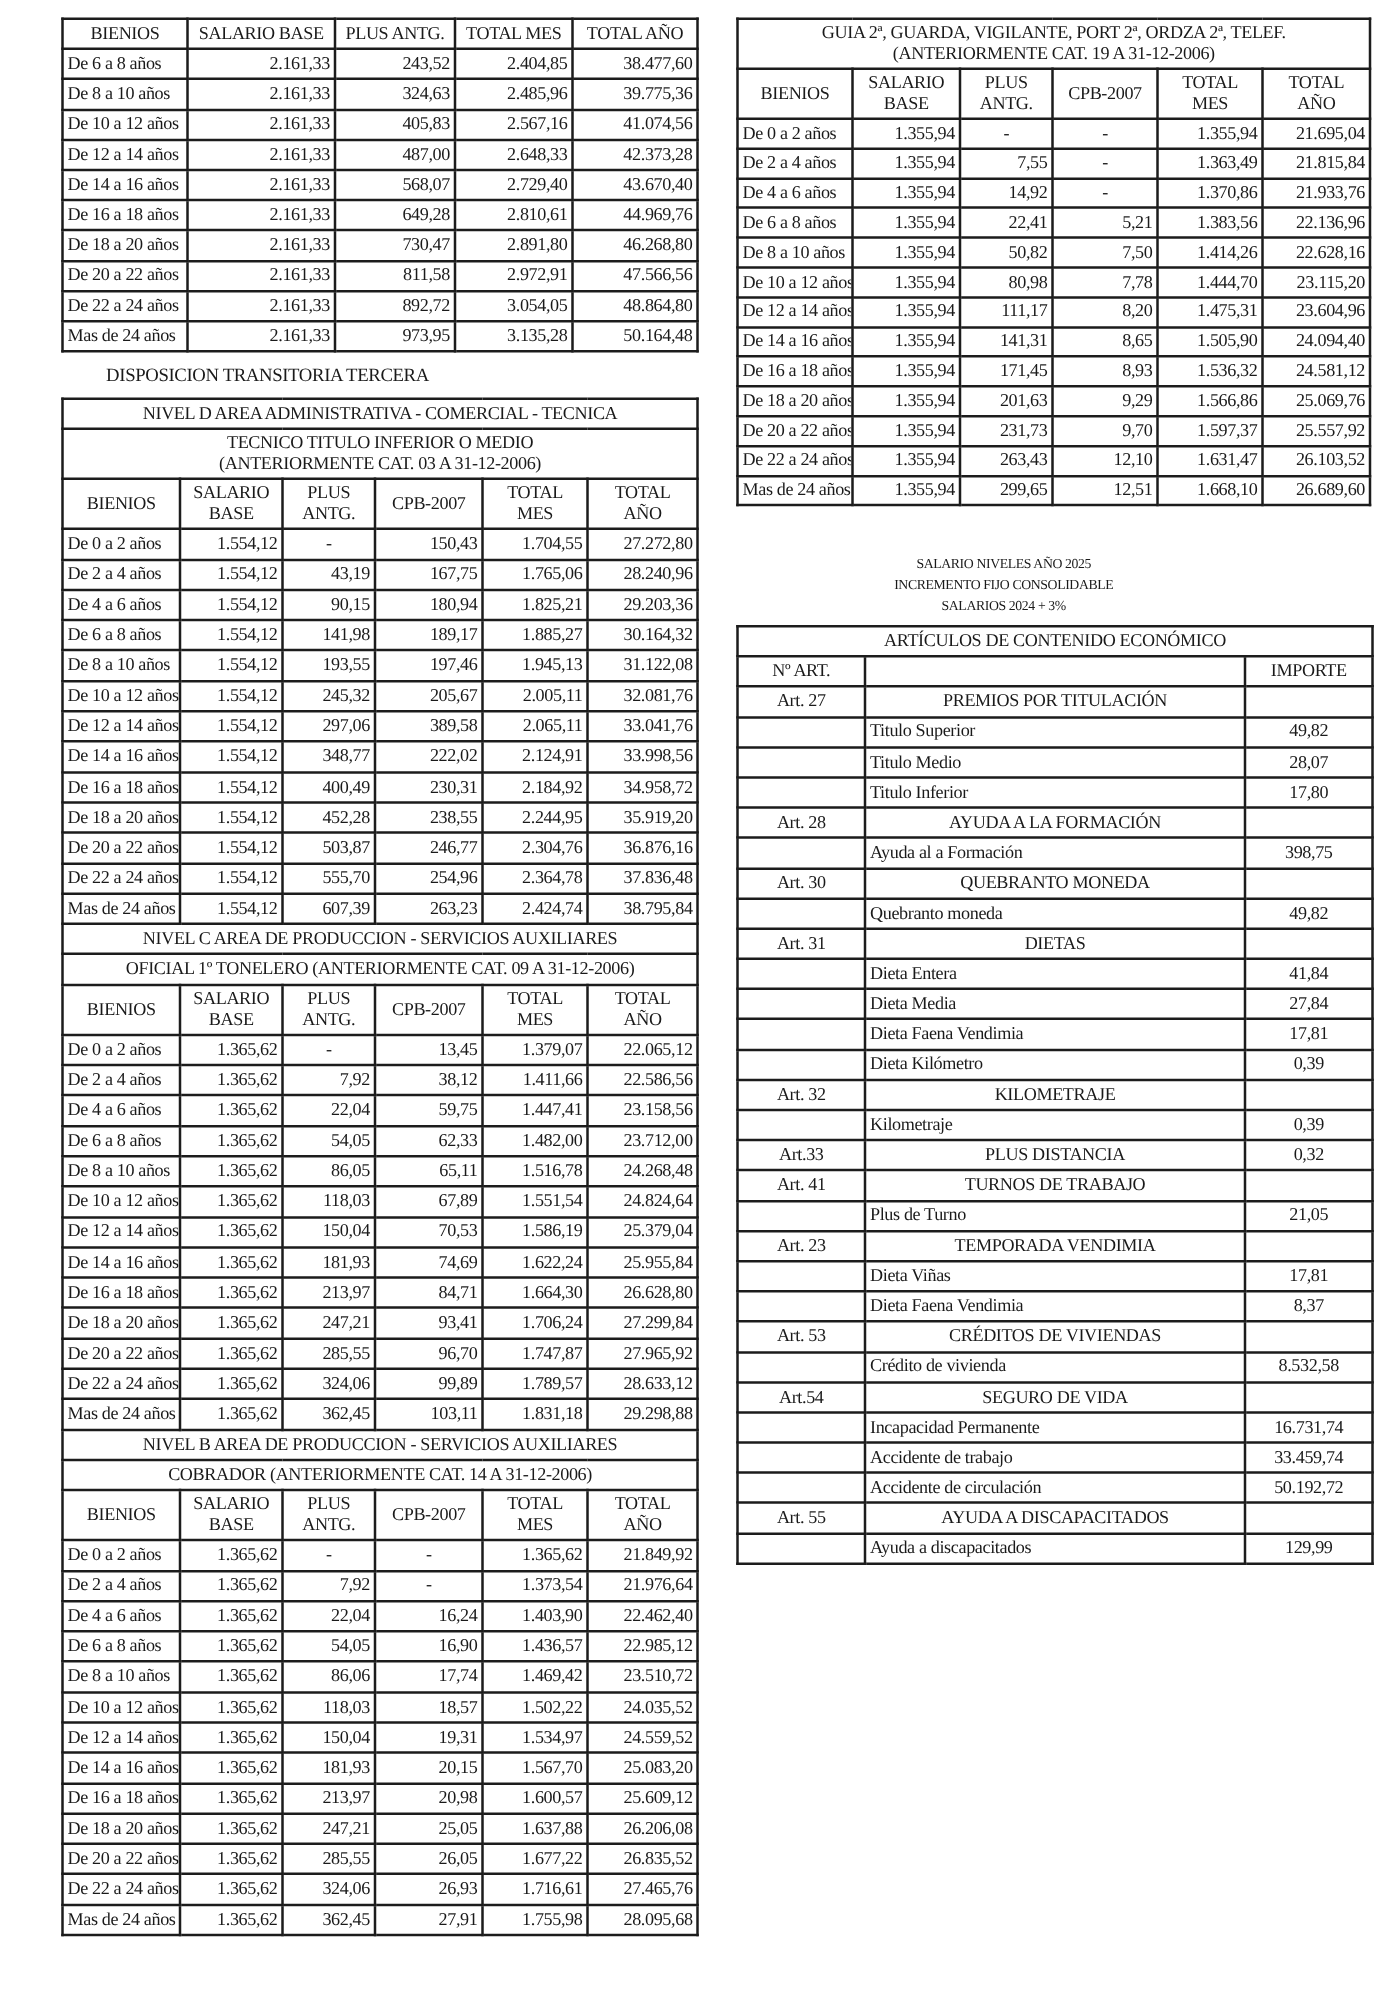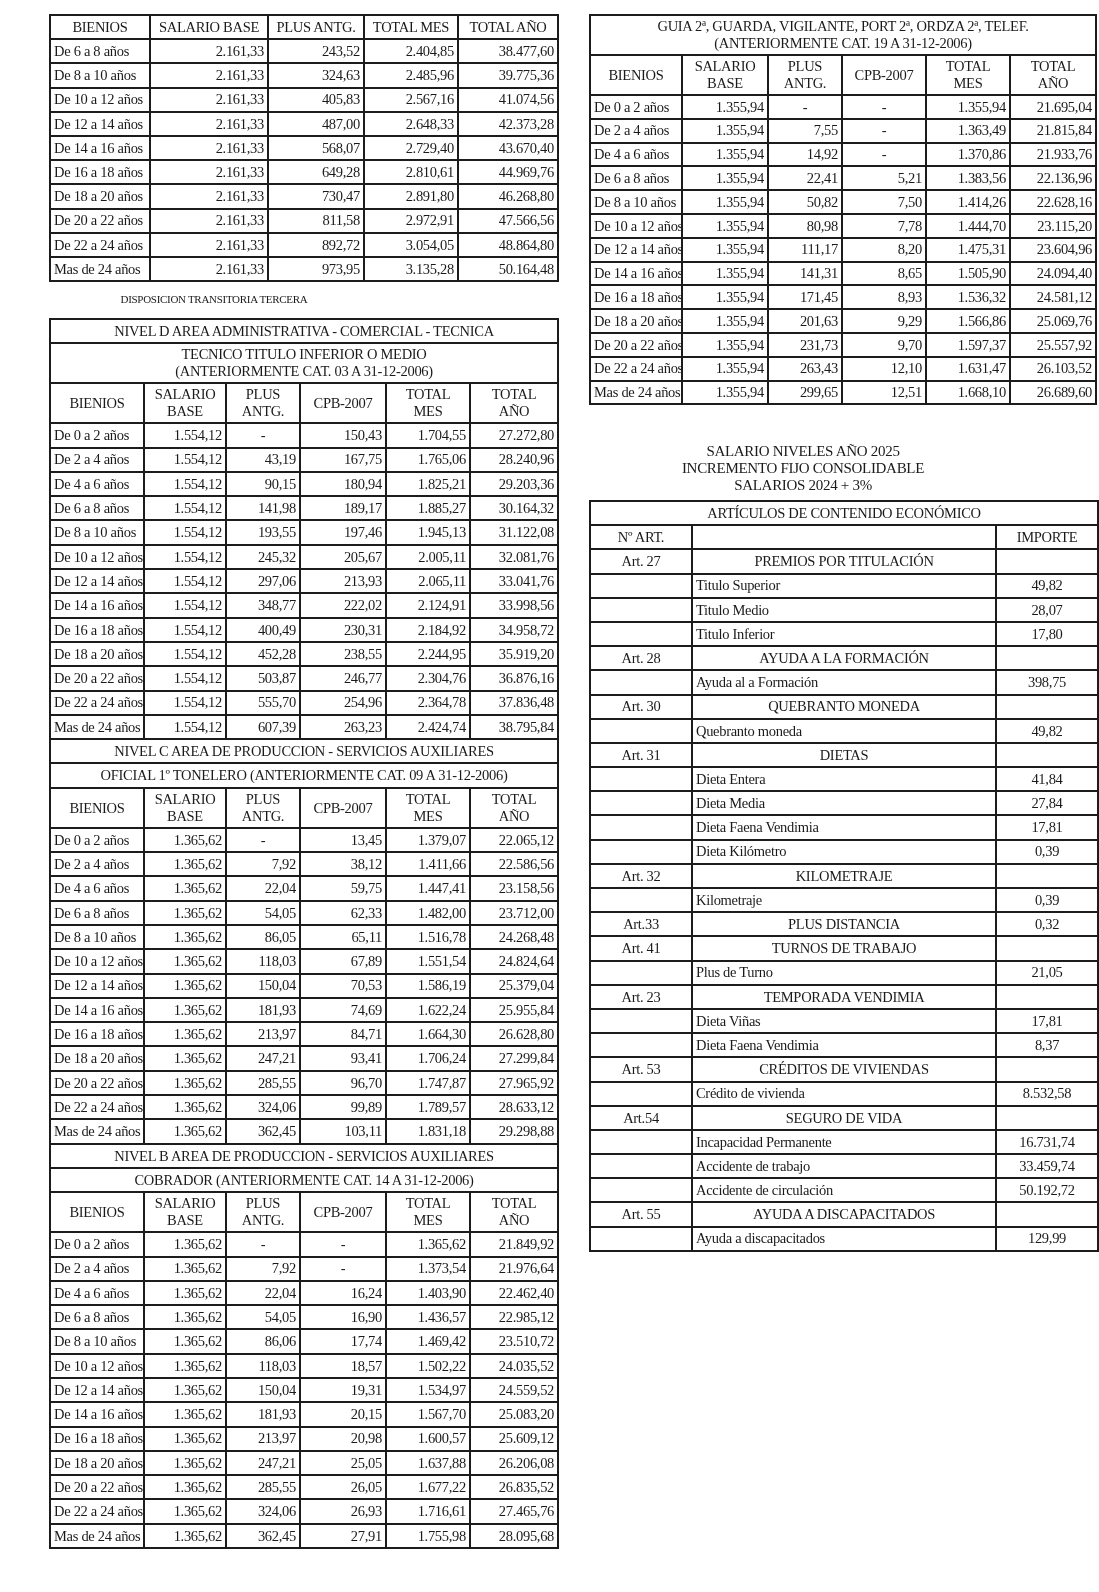--- a/index.html
+++ b/index.html
@@ -24,34 +24,34 @@
     .lbl { text-align: left; }
     .hdr th { text-align: center; }
     .twol { line-height: 17px; white-space: normal; }
     .caption-row td { text-align: center; }
 
     #tbl-top { position: absolute; left: 9px; top: 14px; width: 508px; }
     #tbl-top td, #tbl-top th { height: 22.2px; }
 
     #disp-title {
       position: absolute; left: 9px; top: 293px; width: 410px;
-      text-align: center; font-size: 11px; letter-spacing: -0.3px;
+      text-align: center; font-size: 15px; letter-spacing: -0.3px;
     }
 
     #tbl-left { position: absolute; left: 9px; top: 318px; width: 508px; }
     #tbl-left td, #tbl-left th { height: 22.3px; }
     #tbl-left .hdr th { height: 38px; }
 
     #tbl-right-a { position: absolute; left: 549px; top: 14px; width: 508px; }
     #tbl-right-a td, #tbl-right-a th { height: 21.8px; }
     #tbl-right-a .hdr th { height: 38px; }
 
     #salary-note {
       position: absolute; left: 549px; top: 443px; width: 508px;
-      text-align: center; font-size: 15px; line-height: 17px; letter-spacing: -0.3px;
+      text-align: center; font-size: 11px; line-height: 17px; letter-spacing: -0.3px;
     }
 
     #tbl-econ { position: absolute; left: 549px; top: 500px; width: 508px; border-radius: 29px; }
     #tbl-econ td, #tbl-econ th { height: 22.2px; }
   </style>
 </head>
 <body>
 
 <table id="tbl-top">
   <colgroup>
@@ -233,21 +233,21 @@
         <td class="num">1.554,12</td>
         <td class="num">245,32</td>
         <td class="num">205,67</td>
         <td class="num">2.005,11</td>
         <td class="num">32.081,76</td>
       </tr>
       <tr>
         <td class="lbl">De 12 a 14 años</td>
         <td class="num">1.554,12</td>
         <td class="num">297,06</td>
-        <td class="num">213,93</td>
+        <td class="num">389,58</td>
         <td class="num">2.065,11</td>
         <td class="num">33.041,76</td>
       </tr>
       <tr>
         <td class="lbl">De 14 a 16 años</td>
         <td class="num">1.554,12</td>
         <td class="num">348,77</td>
         <td class="num">222,02</td>
         <td class="num">2.124,91</td>
         <td class="num">33.998,56</td>

